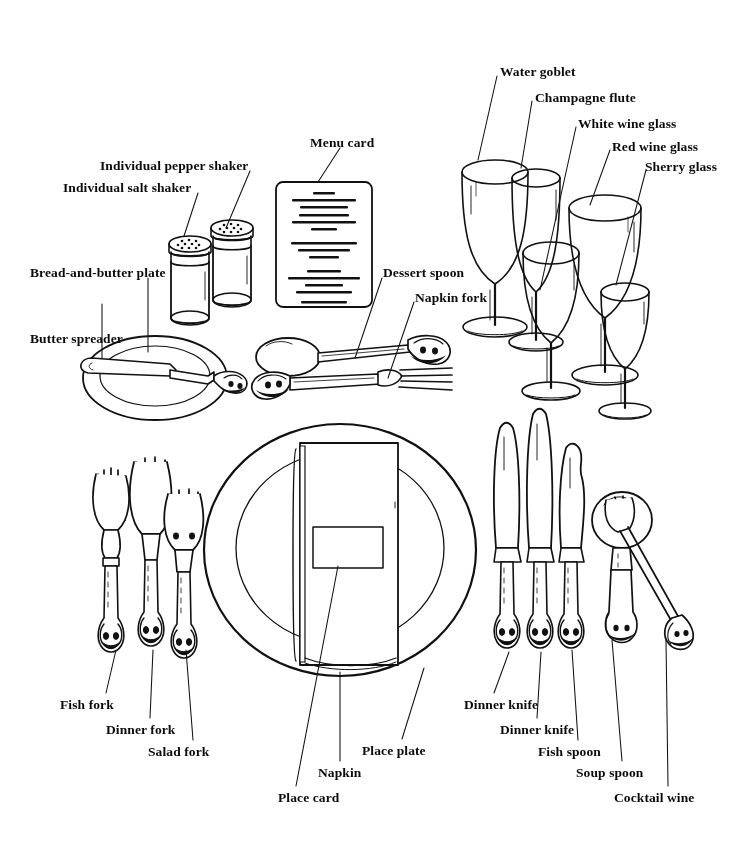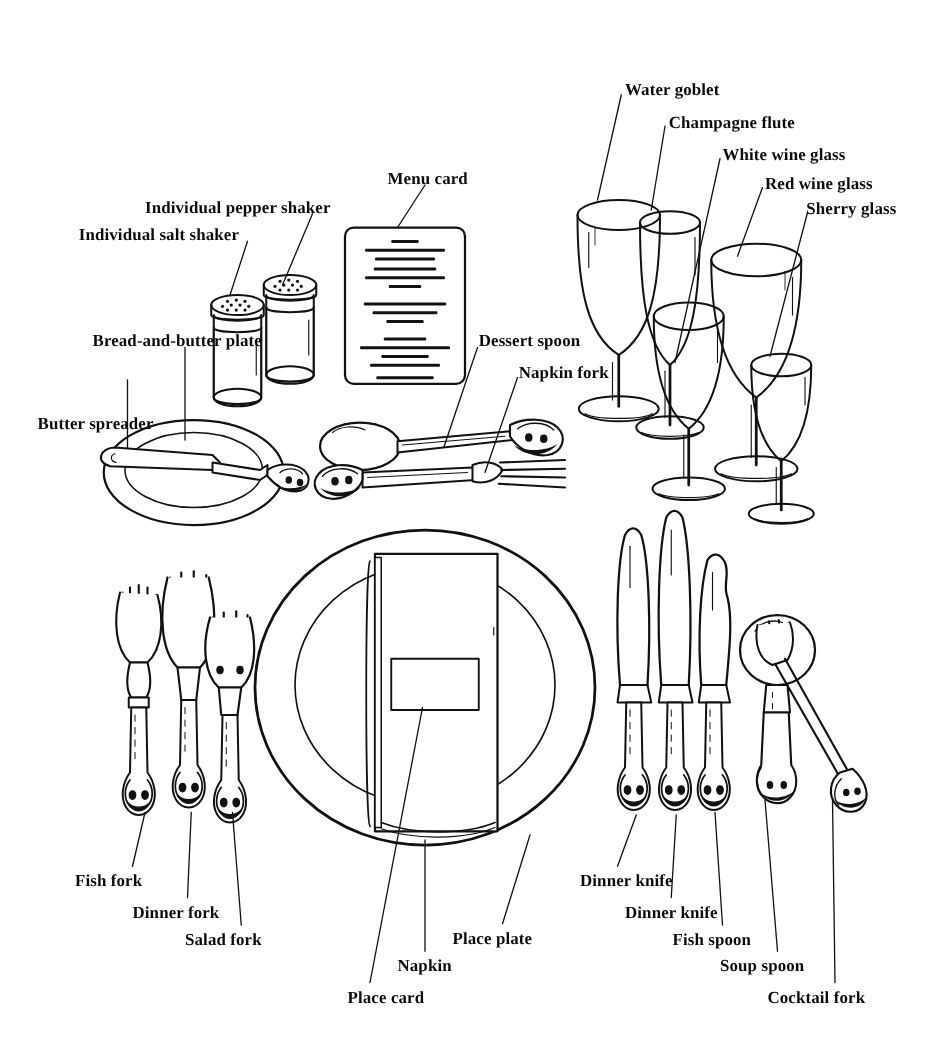--- a/index.html
+++ b/index.html
@@ -365,36 +365,36 @@
   </svg>
 
   <div class="lbl" style="left:500px;top:65px;">Water goblet</div>
   <div class="lbl" style="left:535px;top:91px;">Champagne flute</div>
   <div class="lbl" style="left:578px;top:117px;">White wine glass</div>
   <div class="lbl" style="left:612px;top:140px;">Red wine glass</div>
   <div class="lbl" style="left:645px;top:160px;">Sherry glass</div>
 
   <div class="lbl" style="left:310px;top:136px;">Menu card</div>
 
-  <div class="lbl" style="left:116px;top:159px;text-align:right;">Individual pepper shaker</div>
+  <div class="lbl" style="left:100px;top:159px;text-align:right;">Individual pepper shaker</div>
   <div class="lbl" style="left:63px;top:181px;">Individual salt shaker</div>
 
-  <div class="lbl" style="left:30px;top:266px;margin-left:44px;">Bread-and-butter plate</div>
+  <div class="lbl" style="left:30px;top:266px;">Bread-and-butter plate</div>
   <div class="lbl" style="left:30px;top:292px;margin-top:40px;">Butter spreader</div>
 
   <div class="lbl" style="left:383px;top:266px;">Dessert spoon</div>
   <div class="lbl" style="left:415px;top:291px;">Napkin fork</div>
 
   <div class="lbl" style="left:60px;top:698px;">Fish fork</div>
   <div class="lbl" style="left:106px;top:723px;">Dinner fork</div>
   <div class="lbl" style="left:148px;top:745px;">Salad fork</div>
 
   <div class="lbl" style="left:278px;top:791px;">Place card</div>
   <div class="lbl" style="left:318px;top:766px;">Napkin</div>
   <div class="lbl" style="left:362px;top:744px;">Place plate</div>
 
   <div class="lbl" style="left:464px;top:698px;">Dinner knife</div>
   <div class="lbl" style="left:500px;top:723px;">Dinner knife</div>
   <div class="lbl" style="left:538px;top:745px;">Fish spoon</div>
   <div class="lbl" style="left:576px;top:766px;">Soup spoon</div>
-  <div class="lbl" style="left:614px;top:791px;">Cocktail fork</div>
+  <div class="lbl" style="left:614px;top:791px;">Cocktail wine</div>
 
 </div>
 
 </body></html>

